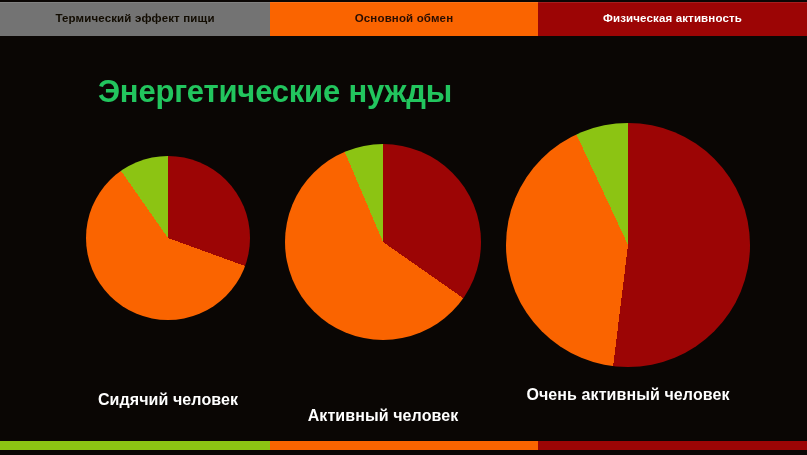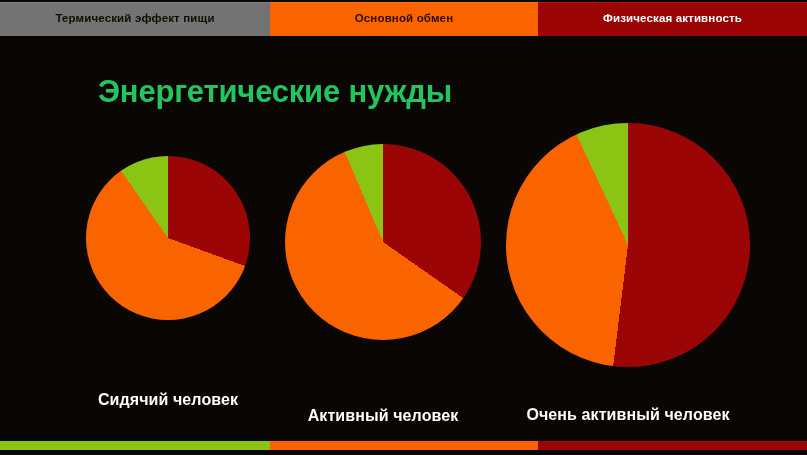--- a/index.html
+++ b/index.html
@@ -107,21 +107,21 @@
   #pie-group-1 { left: 86px;  top: 156px; }
   #pie-group-1 .pie { width: 164px; height: 164px; }
   #pie-group-1 .pie-caption { left: -68px; top: 236px; }
 
   #pie-group-2 { left: 285px; top: 144px; }
   #pie-group-2 .pie { width: 196px; height: 196px; }
   #pie-group-2 .pie-caption { left: -52px; top: 264px; }
 
   #pie-group-3 { left: 506px; top: 123px; }
   #pie-group-3 .pie { width: 244px; height: 244px; }
-  #pie-group-3 .pie-caption { left: -28px; top: 284px; }
+  #pie-group-3 .pie-caption { left: -28px; top: 264px; }
 
   
   #bottom-bar {
     position: absolute;
     left: 0;
     top: 441px;
     width: 807px;
     height: 9px;
     display: flex;
     overflow: hidden;

